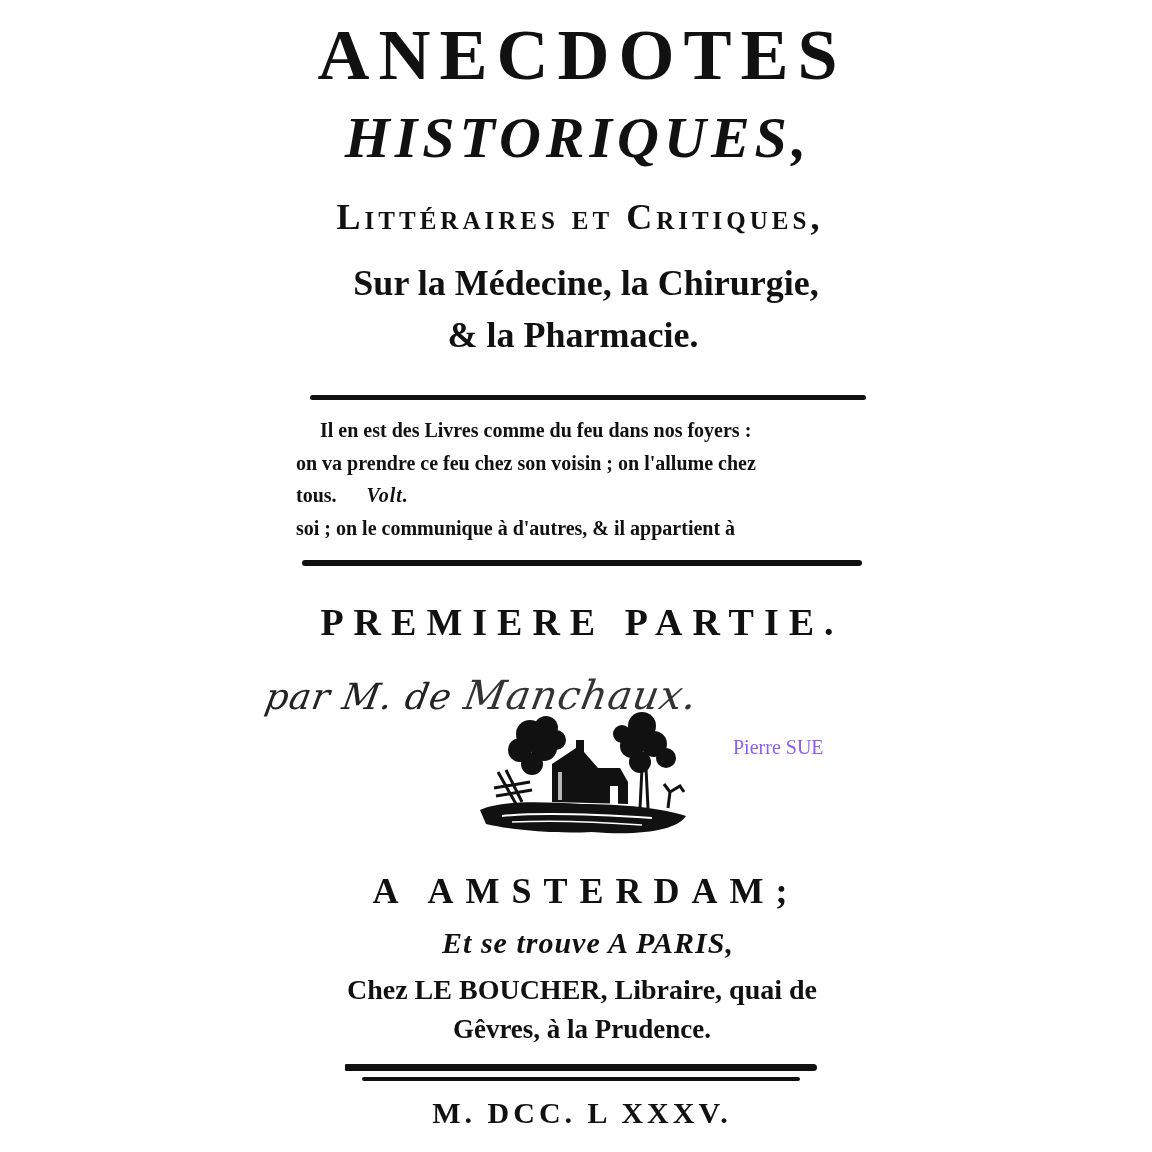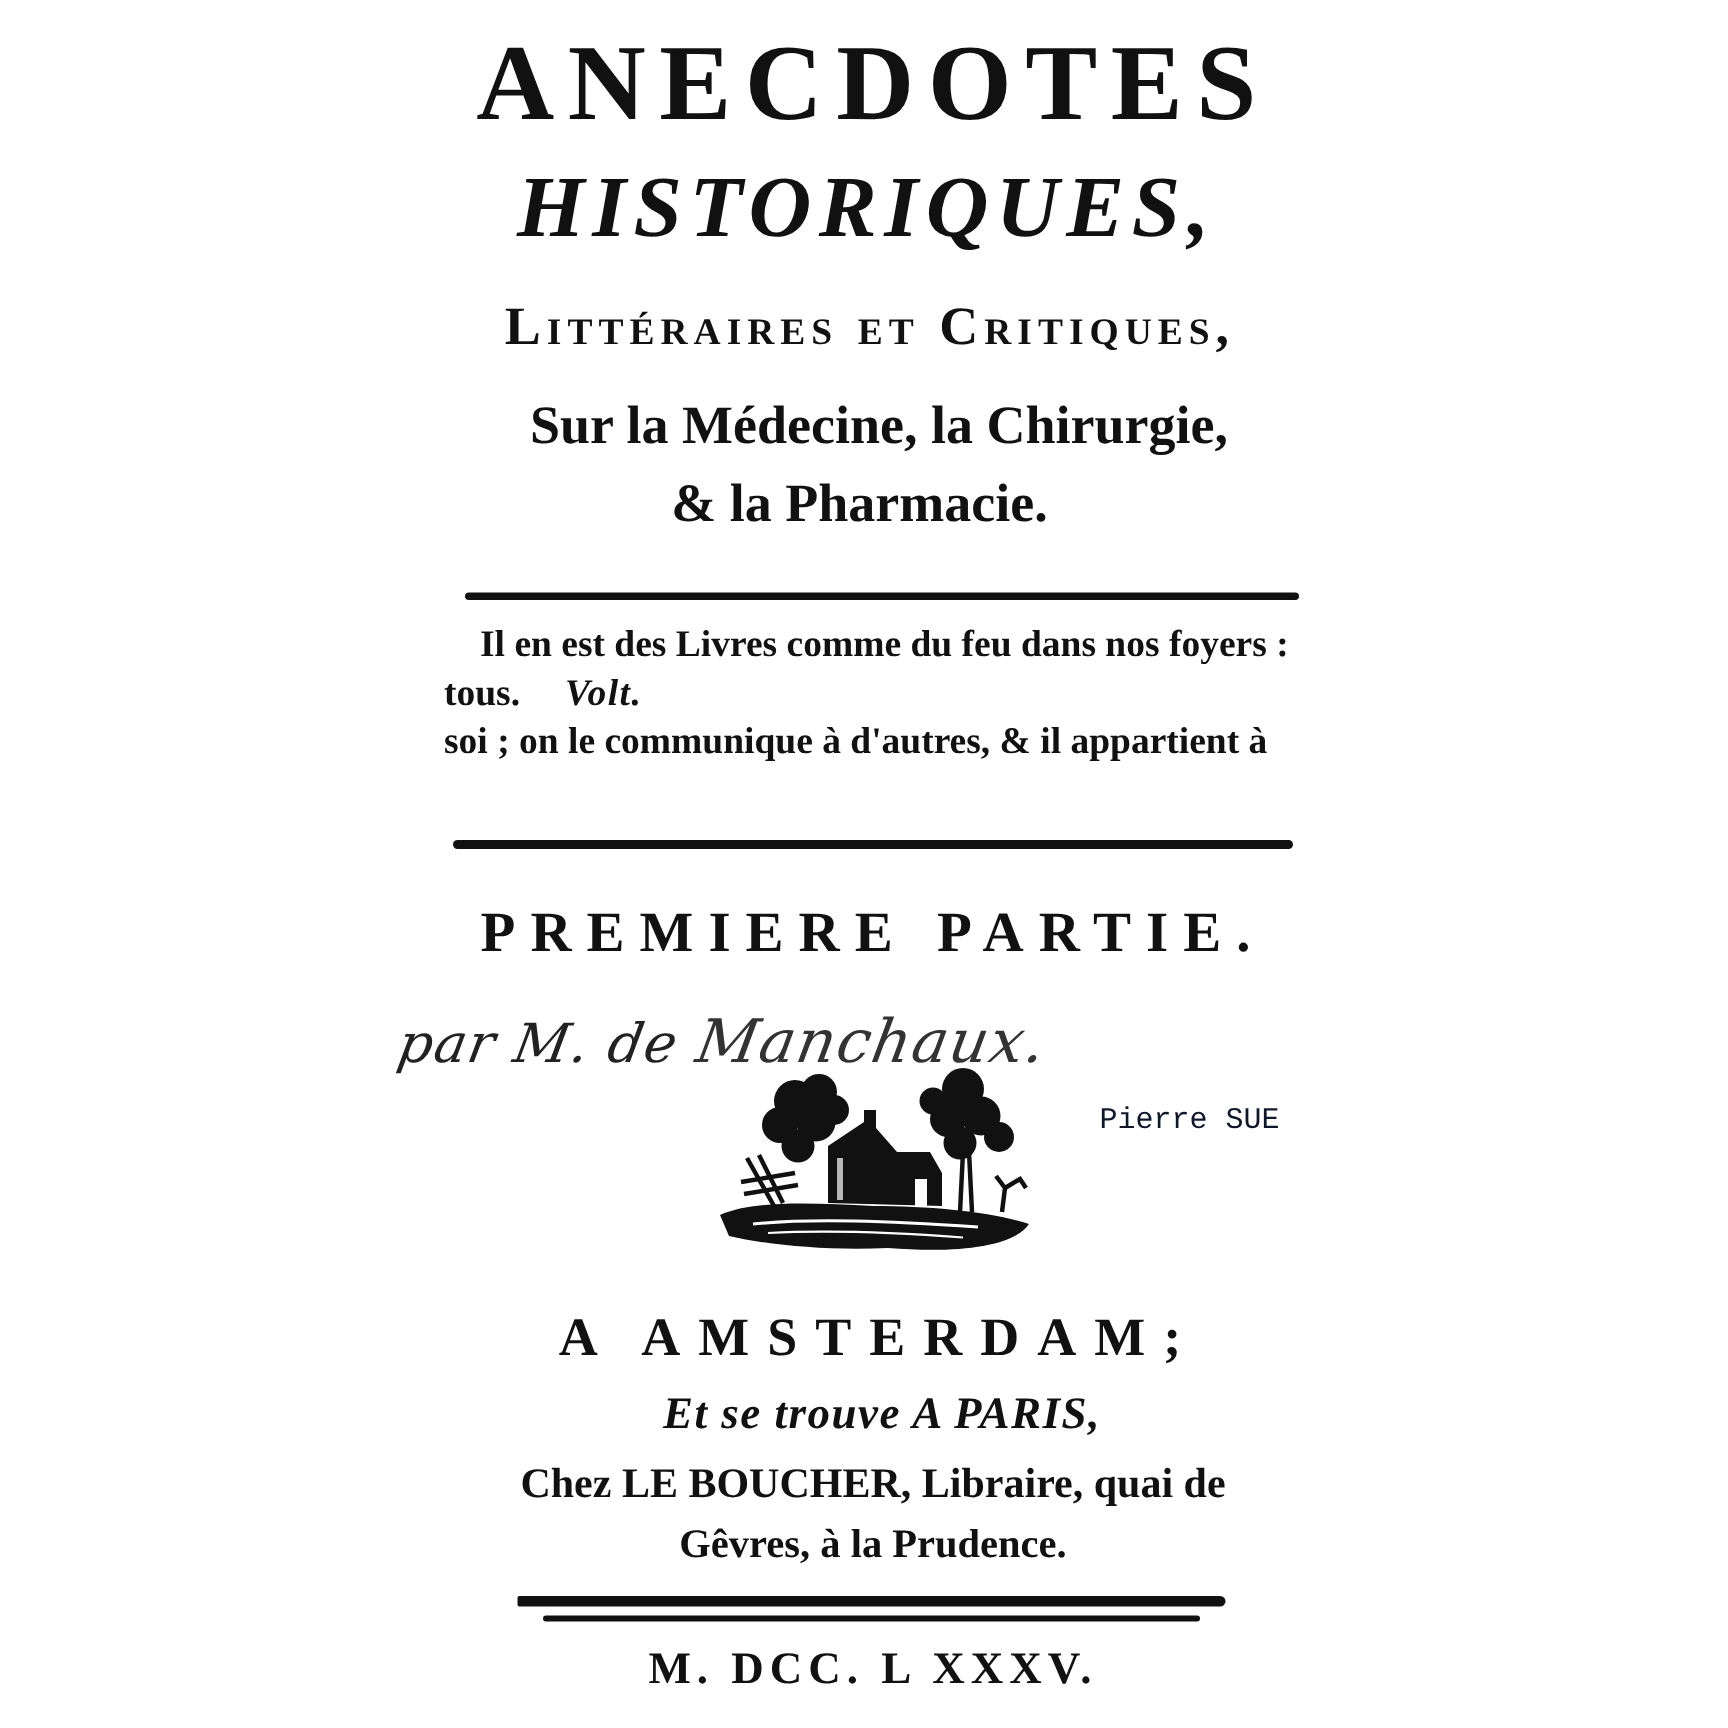--- a/index.html
+++ b/index.html
@@ -13,30 +13,30 @@
   .title3 { top:196px; font-size:36px; font-weight:bold; letter-spacing:4px; left:4px; font-variant:small-caps; }
   .title4 { top:262px; font-size:36px; font-weight:bold; left:10px; }
   .title5 { top:314px; font-size:36px; font-weight:bold; left:-3px; }
 
   .rule { position:absolute; background:#111; border-radius:4px; }
   .rule1 { left:310px; top:395px; width:556px; height:5px; }
   .rule2 { left:302px; top:560px; width:560px; height:6px; }
   .rule3a { left:345px; top:1064px; width:472px; height:7px; border-radius:2px 6px 6px 2px; }
   .rule3b { left:362px; top:1077px; width:438px; height:4px; }
 
-  .quote { position:absolute; left:296px; top:414px; width:572px; font-size:25px; font-weight:bold; line-height:32.5px; text-align:justify; }
+  .quote { position:absolute; left:296px; top:414px; width:572px; font-size:20px; font-weight:bold; line-height:32.5px; text-align:justify; }
   .quote .ql { display:block; white-space:nowrap; }
   .quote .ql.indent { padding-left:24px; }
   .quote .author { font-style:italic; margin-left:30px; letter-spacing:1px; }
 
   .partie { top:600px; font-size:38px; font-weight:bold; letter-spacing:10px; left:6px; }
   .hand { position:absolute; left:266px; top:672px; font-size:36px; font-style:italic; color:#222; font-family:"DejaVu Serif",serif; letter-spacing:1px; transform:skewX(-10deg); }
   .hand .name { font-size:40px; color:#333; }
 
-  .label-pierre { position:absolute; left:733px; top:736px; font-family:Liberation Mono, monospace; font-size:20px; color:#0f172a; }
+  .label-pierre { position:absolute; left:733px; top:736px; font-family:Liberation Serif, serif; font-size:20px; color:#8b5cf6; }
 
   .vignette { position:absolute; left:472px; top:712px; width:222px; height:128px; }
 
   .city { top:870px; font-size:36px; font-weight:bold; letter-spacing:12px; left:10px; }
   .paris { top:926px; font-size:30px; font-weight:bold; font-style:italic; letter-spacing:1px; left:12px; }
   .chez { top:974px; font-size:28px; font-weight:bold; left:6px; }
   .gevres { top:1014px; font-size:27px; font-weight:bold; left:6px; }
   .year { top:1096px; font-size:30px; font-weight:bold; letter-spacing:4px; left:6px; }
 </style>
 </head>
@@ -47,20 +47,21 @@
   <div class="line title1">ANECDOTES</div>
   <div class="line title2">HISTORIQUES,</div>
   <div class="line title3">Littéraires et Critiques,</div>
   <div class="line title4">Sur la Médecine, la Chirurgie,</div>
   <div class="line title5">&amp; la Pharmacie.</div>
 
   <div class="rule rule1"></div>
 
   <div class="quote">
     <span class="ql indent">Il en est des Livres comme du feu dans nos foyers :</span>
+    <span class="ql">on va prendre ce feu chez son voisin ; on l'allume chez</span>
     <span class="ql"><span>tous.</span><span class="author">Volt.</span></span>
     <span class="ql">soi ; on le communique à d'autres, &amp; il appartient à</span>
   </div>
 
   <div class="rule rule2"></div>
 
   <div class="line partie">PREMIERE PARTIE.</div>
 
   <div class="hand">
     <span>par M. de</span>

